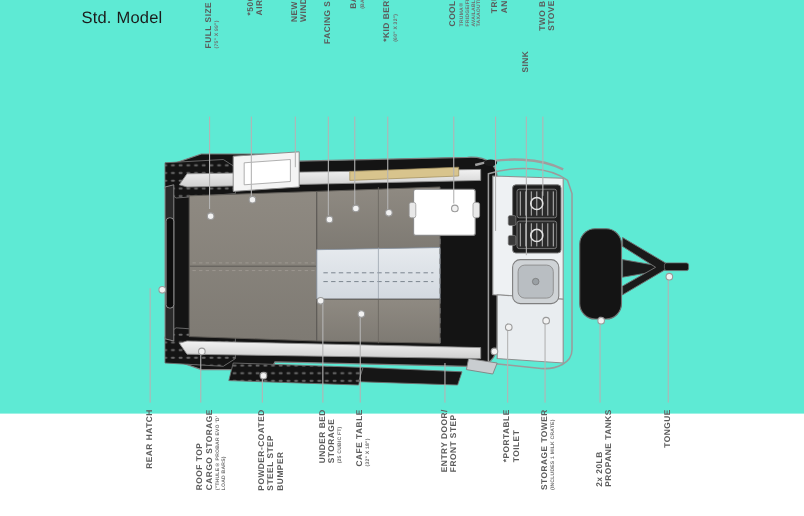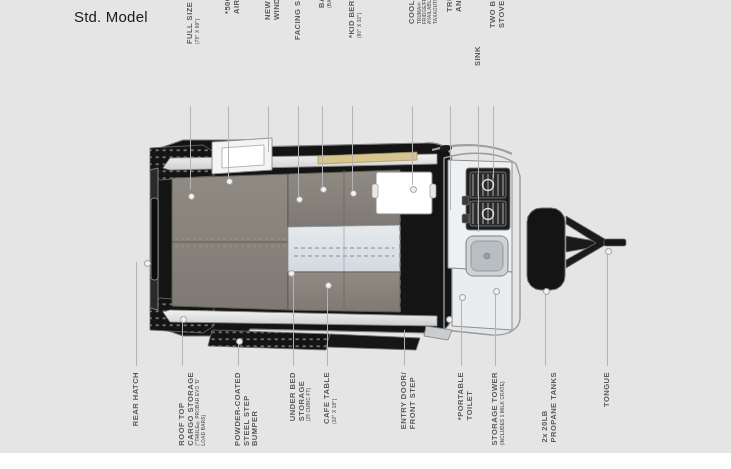--- a/index.html
+++ b/index.html
@@ -1,19 +1,19 @@
 <!DOCTYPE html>
 <html><head>
 <meta charset="utf-8">
 <style>
   html,body{margin:0;padding:0;background:#ffffff;}
   body{width:731px;height:469px;overflow:hidden;
        font-family:"Liberation Sans","DejaVu Sans",sans-serif;
        -webkit-font-smoothing:antialiased;}
-  #stage{position:relative;width:731px;height:453px;background:#e5e5e5;}
+  #stage{position:relative;width:731px;height:376px;background:#5eead4;}
 
   
   .title{position:absolute;left:74px;top:8px;font-size:15px;color:#1b1b1b;
          letter-spacing:.2px;white-space:nowrap;}
 
   
   .callout{position:absolute;width:0;height:0;}
   .callout .txt{
       position:absolute;
       writing-mode:vertical-rl;

